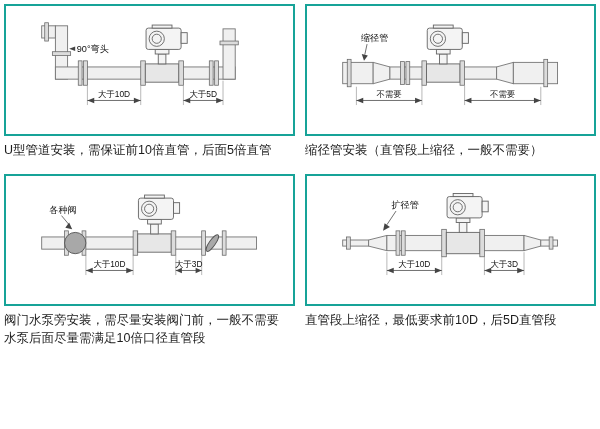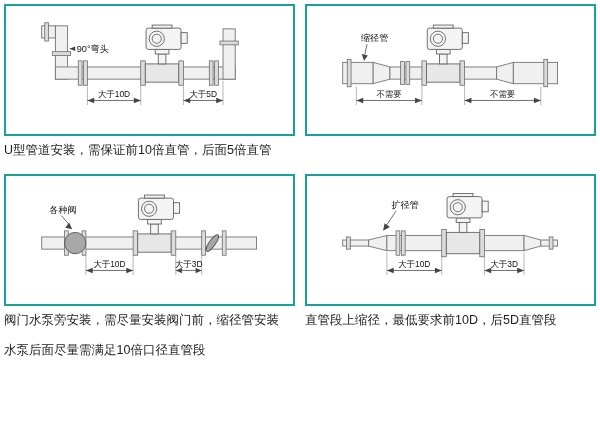--- a/index.html
+++ b/index.html
@@ -130,20 +130,21 @@
         <g>
           <line class="witness" x1="162" y1="104" x2="162" y2="130"></line>
           <line class="witness" x1="262" y1="106" x2="262" y2="130"></line>
           <line class="dimline" x1="162" y1="124" x2="262" y2="124"></line>
           <path class="arrow" d="M162,124 l9,-3.5 v7 z"></path>
           <path class="arrow" d="M262,124 l-9,-3.5 v7 z"></path>
           <text class="dimtext" x="212" y="119" text-anchor="middle">不需要</text>
         </g>
       </svg>
     </div>
+    <p class="caption">缩径管安装（直管段上缩径，一般不需要）</p>
   </section>
 
   <section class="panel">
     <div class="frame">
       <svg viewBox="0 0 287 168" preserveAspectRatio="xMidYMid meet">
         <g>
           <rect class="pipe" x="2" y="80" width="282" height="16"></rect>
         </g>
         <g>
           <rect class="flange" x="32" y="72" width="5" height="32"></rect>
@@ -185,22 +186,22 @@
         <g>
           <line class="witness" x1="178" y1="104" x2="178" y2="130"></line>
           <line class="witness" x1="212" y1="104" x2="212" y2="130"></line>
           <line class="dimline" x1="178" y1="124" x2="212" y2="124"></line>
           <path class="arrow" d="M178,124 l8,-3.5 v7 z"></path>
           <path class="arrow" d="M212,124 l-8,-3.5 v7 z"></path>
           <text class="dimtext" x="195" y="119" text-anchor="middle">大于3D</text>
         </g>
       </svg>
     </div>
-    <p class="caption">阀门水泵旁安装，需尽量安装阀门前，缩径管安装</p>
-    <p class="caption" style="margin-top:13px;">水泵后面尽量需满足10倍口径直管段</p>
+    <p class="caption">阀门水泵旁安装，需尽量安装阀门前，一般不需要</p>
+    <p class="caption" style="margin-top:1px;">水泵后面尽量需满足10倍口径直管段</p>
   </section>
 
   <section class="panel">
     <div class="frame">
       <svg viewBox="0 0 287 168" preserveAspectRatio="xMidYMid meet">
         <g>
           <rect class="pipe" x="2" y="84" width="34" height="8"></rect>
           <rect class="flange" x="7" y="80" width="5" height="16"></rect>
           <polygon class="pipe" points="36,84 60,78 60,98 36,92"></polygon>
           <rect class="pipe" x="60" y="78" width="180" height="20"></rect>

